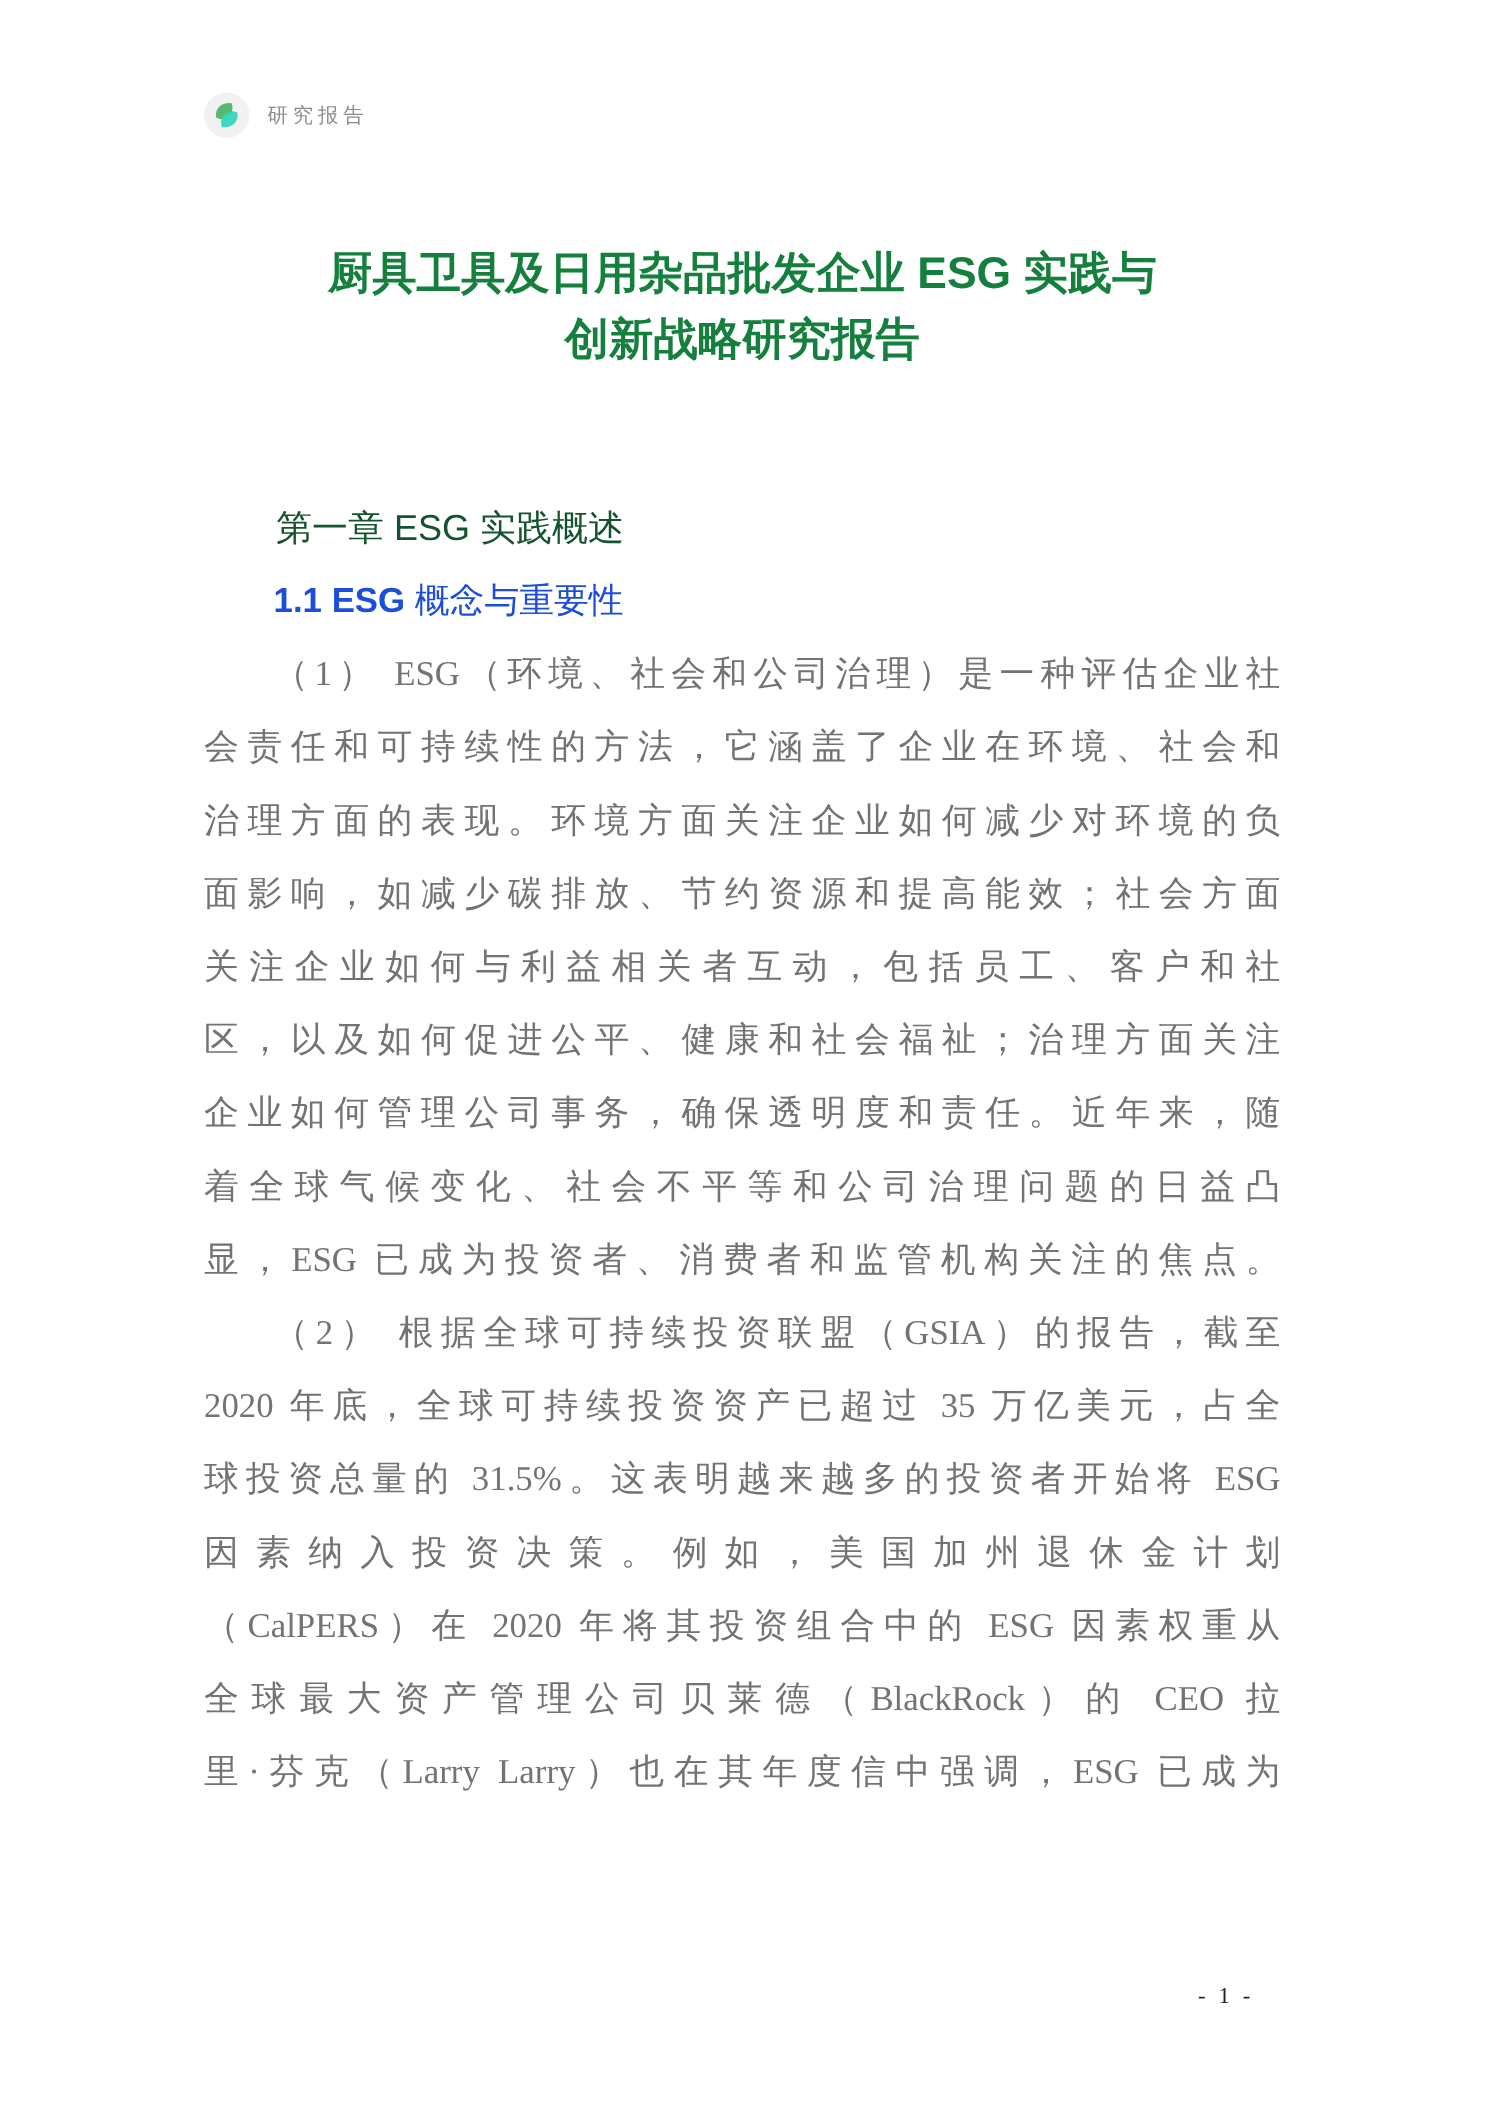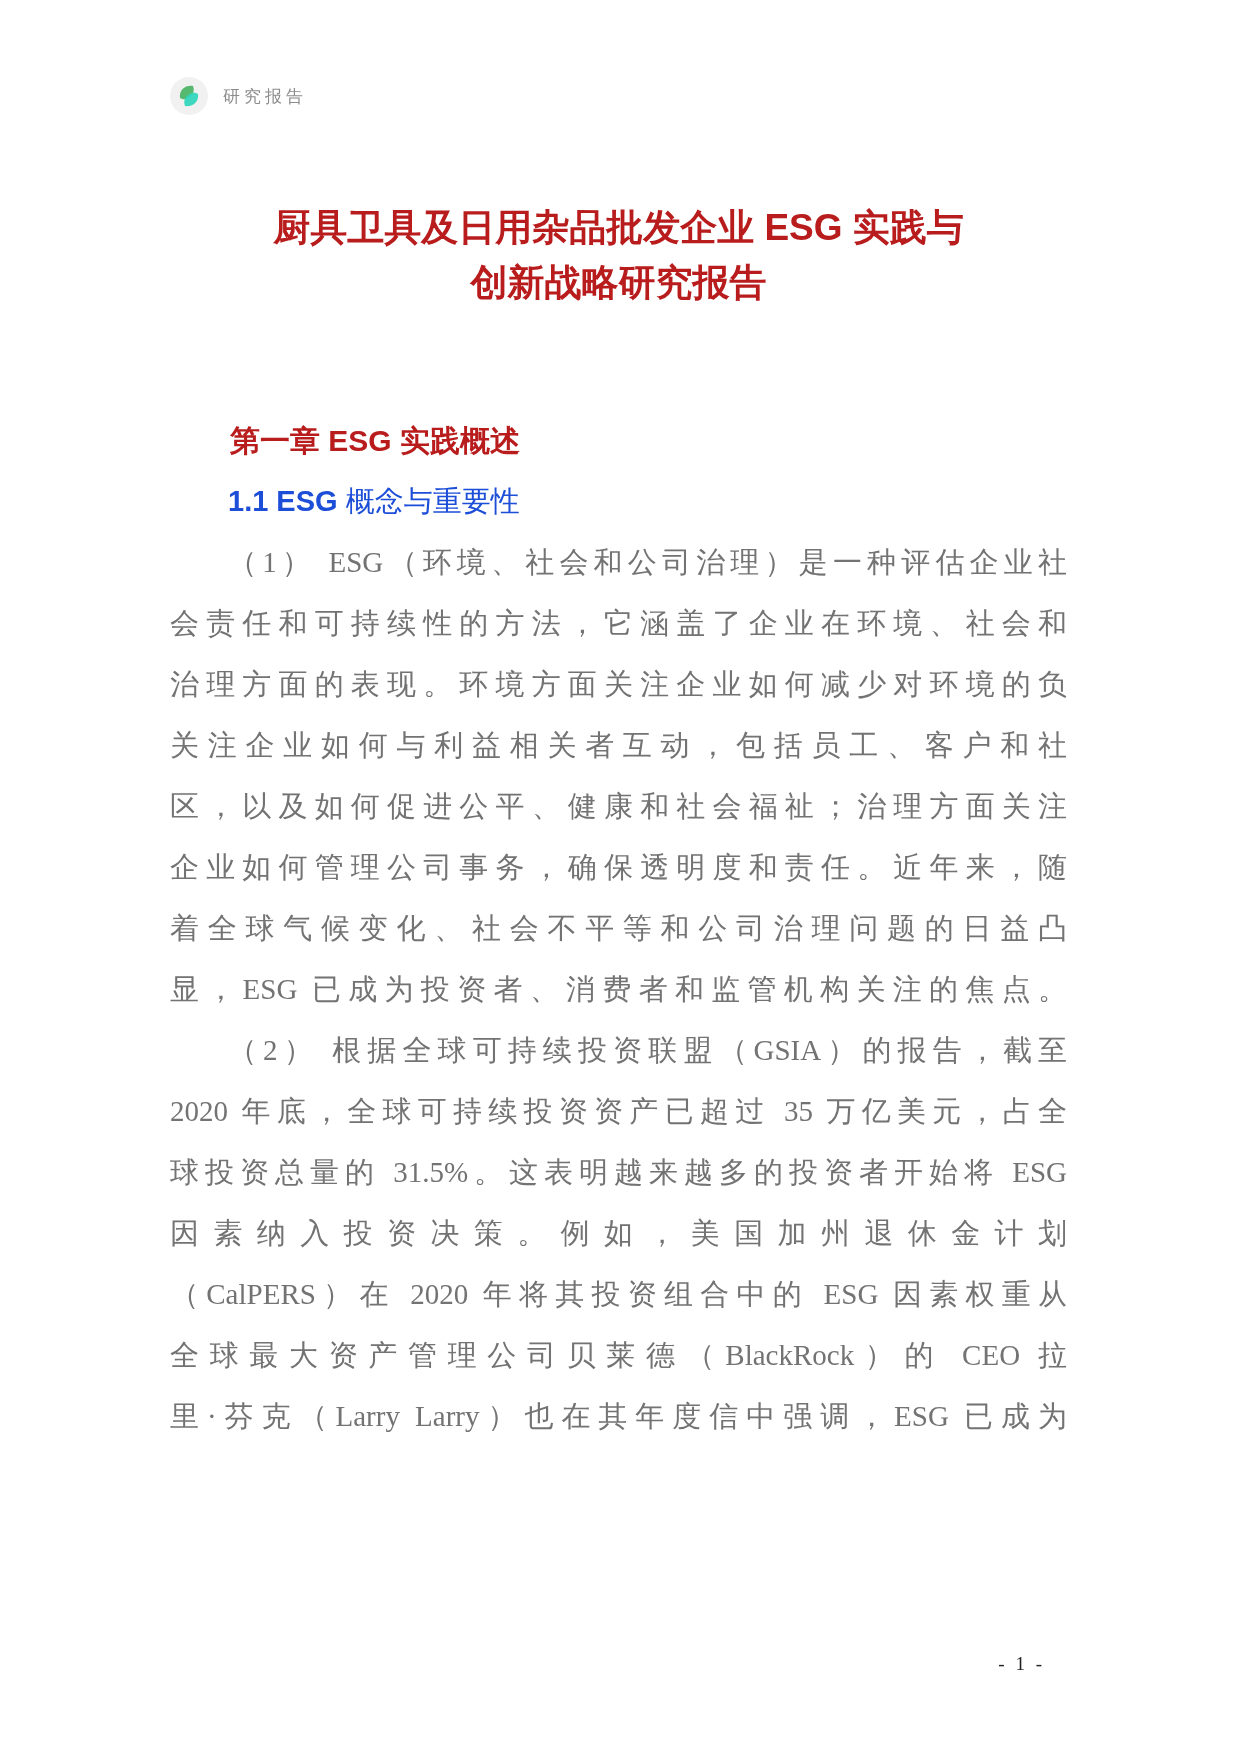--- a/index.html
+++ b/index.html
@@ -33,22 +33,22 @@
     font-size: 37px;
     line-height: 55px;
     color: #e60000;
   }
   .title-line { display: block; }
   
   .chapter {
     margin: 100px 0 0 0;
     font-family: "Liberation Sans", sans-serif;
     font-size: 30px;
-    font-weight: bold;
-    color: #b91c1c;
+    font-weight: normal;
+    color: #14532d;
     text-indent: 2em;
     line-height: 61px;
   }
   .section {
     margin: 0;
     font-size: 29px;
     font-weight: normal;
     text-indent: 2em;
     line-height: 61px;
     color: #1d4ed8;
@@ -90,35 +90,36 @@
     <span class="logo">
       <svg width="38" height="38" viewBox="0 0 38 38" aria-hidden="true">
         <circle cx="19" cy="19" r="19" fill="#f1f1f1"></circle>
         <path d="M10,21 C9,13 15,8 23,9 C25,14 23,20 16,22 C14,22.6 11.6,22 10,21 Z" fill="#56b96f"></path>
         <path d="M28,17 C29,25 23,30 15,29 C13,24 15,18 22,16 C24,15.4 26.4,16 28,17 Z" fill="#2fd6bd" fill-opacity="0.92"></path>
       </svg>
     </span>
     <span class="brand-label" style="color: rgb(140, 140, 140);">研究报告</span>
   </header>
 
-  <h1 class="title" style="color: #b91c1c;">
+  <h1 class="title" style="color: #15803d;">
     <span class="title-line">厨具卫具及日用杂品批发企业 ESG 实践与</span>
     <span class="title-line">创新战略研究报告</span>
   </h1>
 
   <h2 class="chapter">第一章 ESG 实践概述</h2>
 
   <h3 class="section"><span class="section-num">1.1 ESG </span><span class="section-rest">概念与重要性</span></h3>
 
   <div class="body-text">
 
     <div class="paragraph">
       <div class="line indent">（1） ESG（环境、社会和公司治理）是一种评估企业社</div>
       <div class="line">会责任和可持续性的方法，它涵盖了企业在环境、社会和</div>
       <div class="line">治理方面的表现。环境方面关注企业如何减少对环境的负</div>
+      <div class="line">面影响，如减少碳排放、节约资源和提高能效；社会方面</div>
       <div class="line">关注企业如何与利益相关者互动，包括员工、客户和社</div>
       <div class="line">区，以及如何促进公平、健康和社会福祉；治理方面关注</div>
       <div class="line">企业如何管理公司事务，确保透明度和责任。近年来，随</div>
       <div class="line">着全球气候变化、社会不平等和公司治理问题的日益凸</div>
       <div class="line">显，ESG 已成为投资者、消费者和监管机构关注的焦点。</div>
     </div>
 
     <div class="paragraph">
       <div class="line indent">（2） 根据全球可持续投资联盟（GSIA）的报告，截至</div>
       <div class="line">2020 年底，全球可持续投资资产已超过 35 万亿美元，占全</div>

